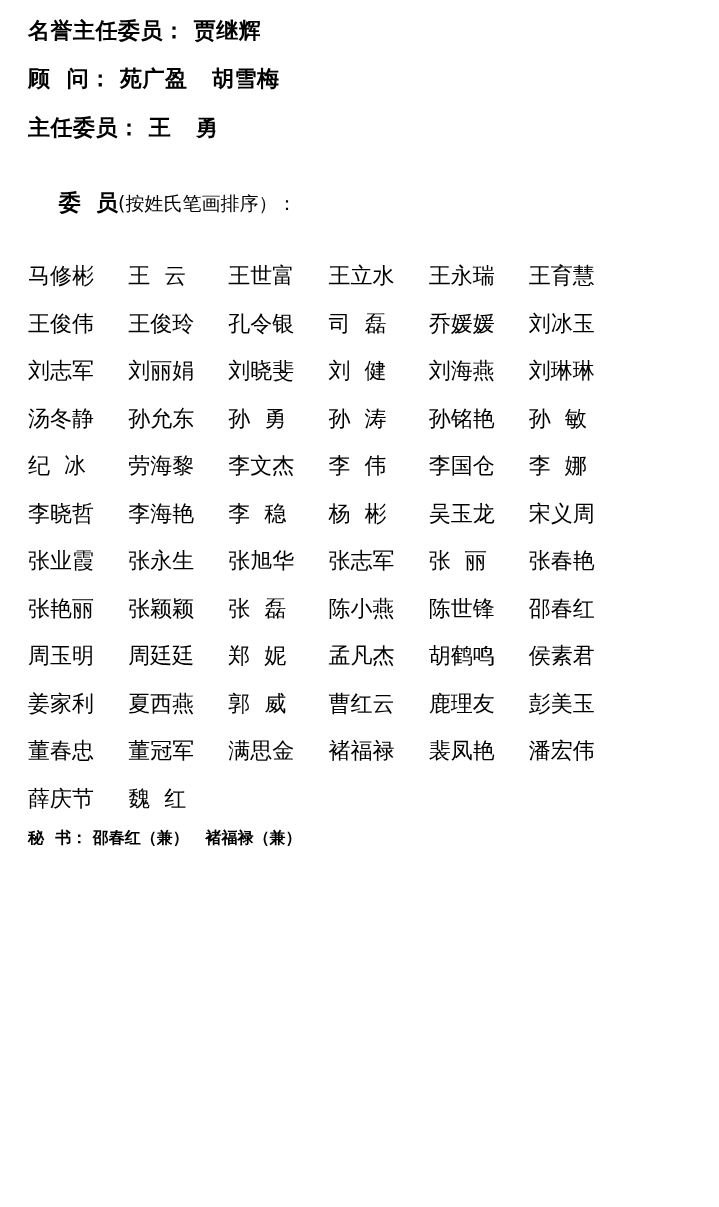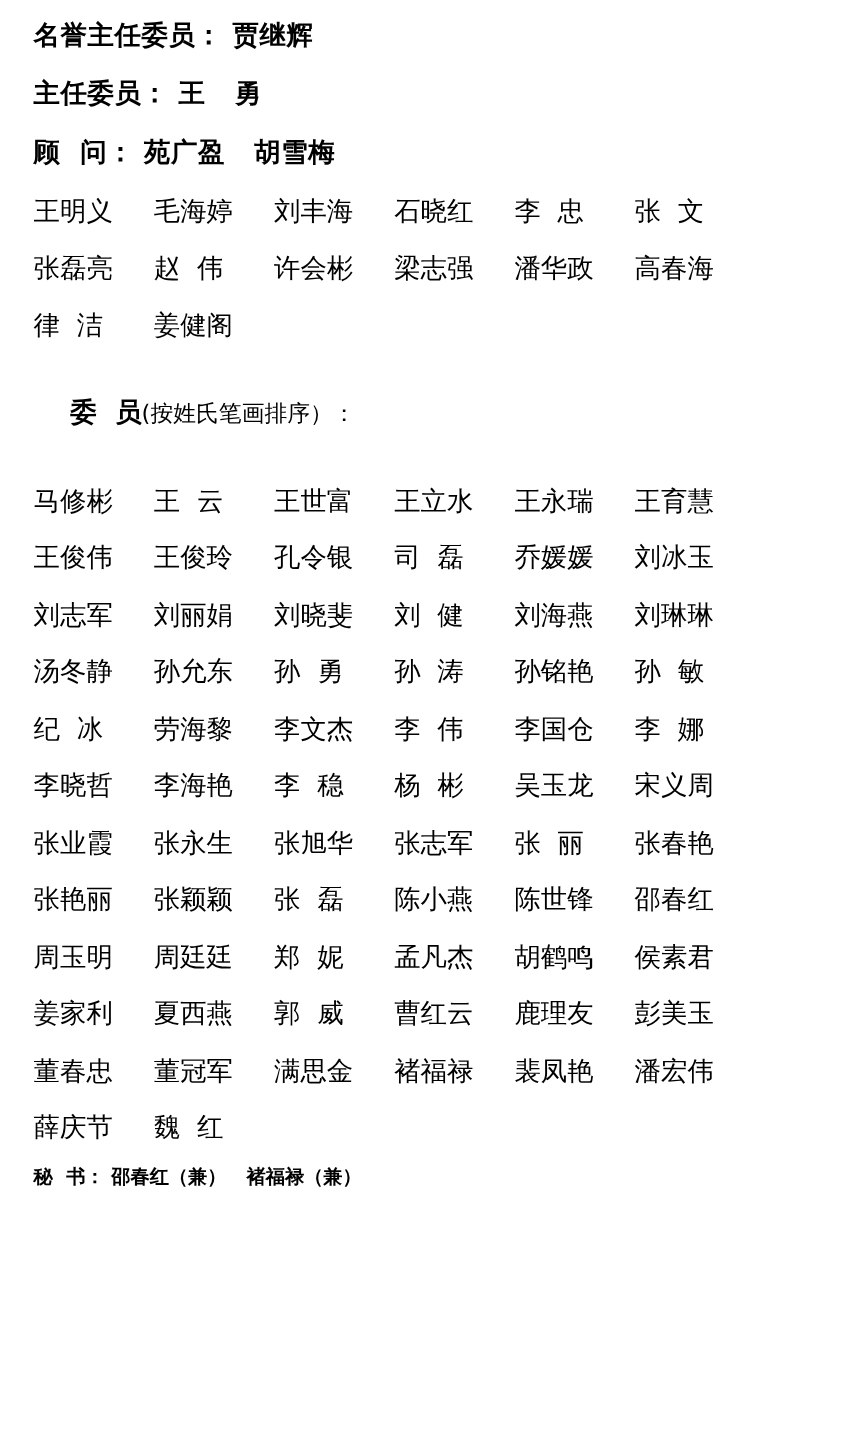--- a/index.html
+++ b/index.html
@@ -63,41 +63,25 @@
     white-space: pre;
   }
 </style>
 </head>
 <body>
 
 <div class="page">
 
   <p class="heading-line">名誉主任委员： 贾继辉</p>
 
+  <p class="heading-line">顾  问： 苑广盈   胡雪梅</p>
+
   <p class="heading-line">主任委员： 王   勇</p>
 
-  <p class="heading-line">顾  问： 苑广盈   胡雪梅</p>
 
-
-  <div class="name-grid vice">
-    <div class="name-cell">王明义</div>
-    <div class="name-cell">毛海婷</div>
-    <div class="name-cell">刘丰海</div>
-    <div class="name-cell">石晓红</div>
-    <div class="name-cell">李  忠</div>
-    <div class="name-cell">张  文</div>
-    <div class="name-cell">张磊亮</div>
-    <div class="name-cell">赵  伟</div>
-    <div class="name-cell">许会彬</div>
-    <div class="name-cell">梁志强</div>
-    <div class="name-cell">潘华政</div>
-    <div class="name-cell">高春海</div>
-    <div class="name-cell">律  洁</div>
-    <div class="name-cell">姜健阁</div>
-  </div>
 
   <p class="section-label">
     <span>委  员</span><span class="sub">(按姓氏笔画排序）：</span>
   </p>
 
   <div class="name-grid">
     <div class="name-cell">马修彬</div>
     <div class="name-cell">王  云</div>
     <div class="name-cell">王世富</div>
     <div class="name-cell">王立水</div>

